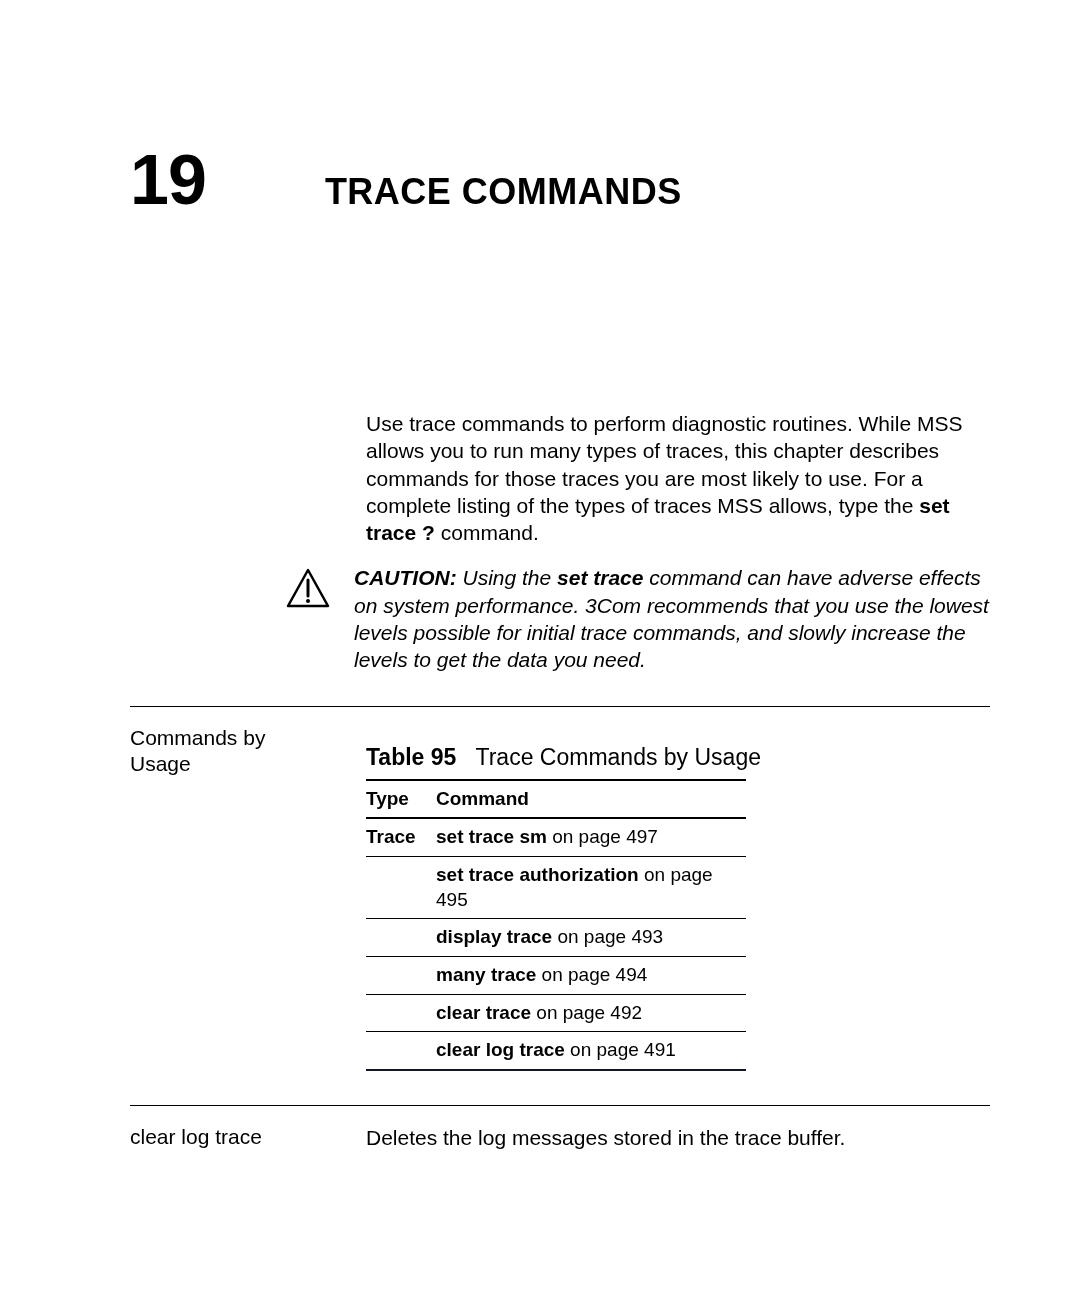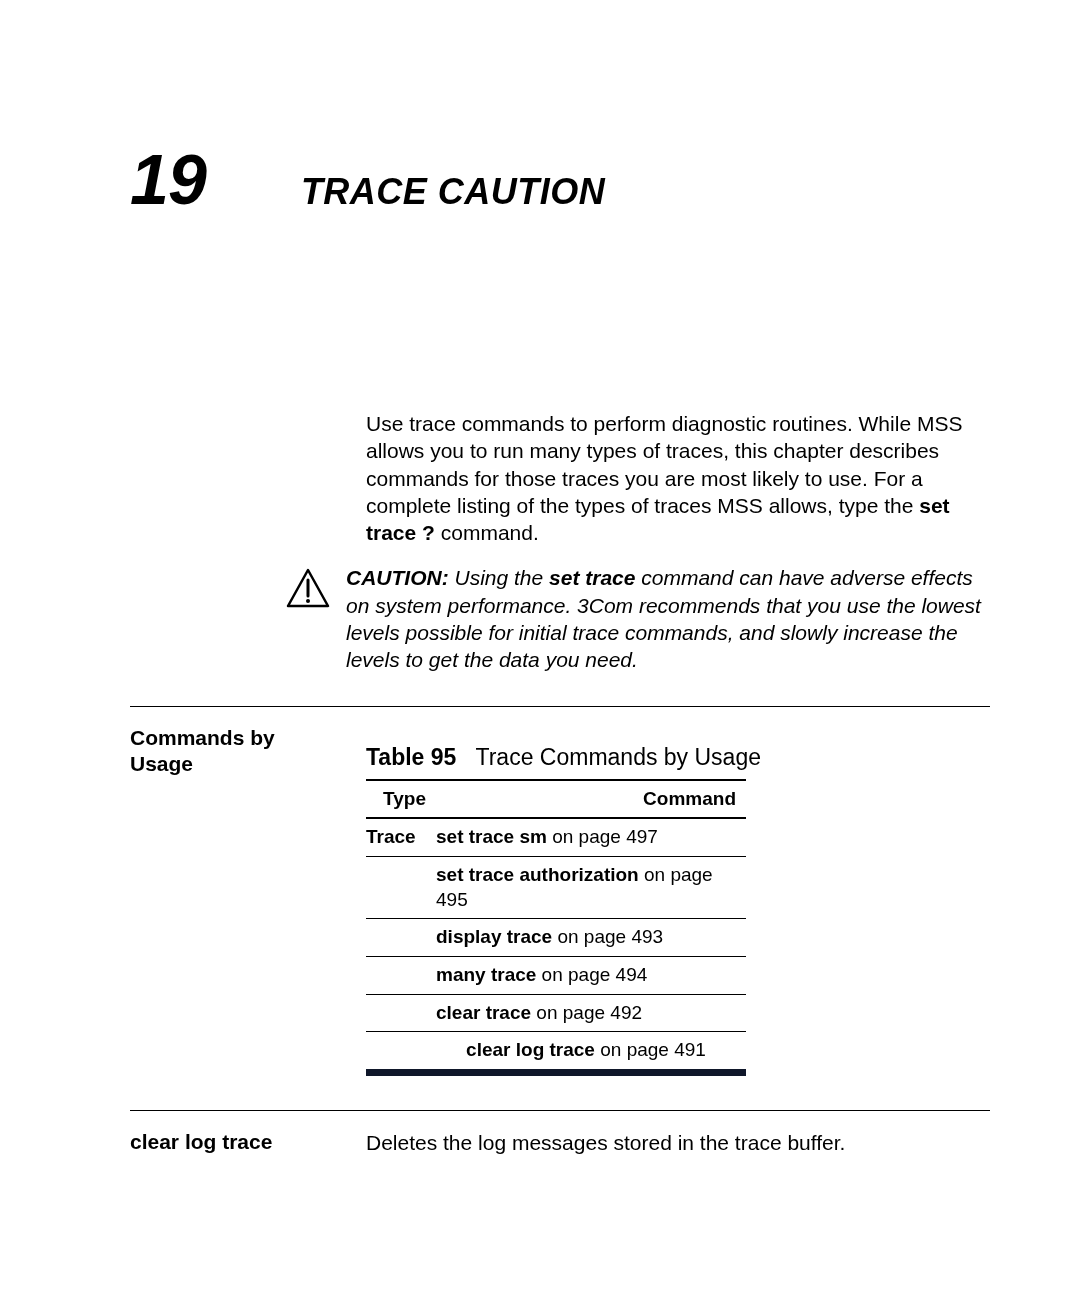--- a/index.html
+++ b/index.html
@@ -15,56 +15,55 @@
     -webkit-font-smoothing: antialiased;
   }
   .page {
     position: relative;
     box-sizing: border-box;
     padding: 140px 90px 0 130px;
   }
   .chapter-head {
     display: flex;
     align-items: baseline;
-    gap: 95px;
+    gap: 119px;
     margin-bottom: 190px;
-    font-style: italic;
   }
   .chapter-number {
     font-size: 70px;
     font-weight: 700;
     letter-spacing: -1px;
   }
   .chapter-title {
     font-size: 36px;
     font-weight: 700;
     font-variant: small-caps;
     letter-spacing: 0.5px;
   }
   .two-col {
     display: grid;
     grid-template-columns: 200px 1fr;
     column-gap: 36px;
   }
   .left-label {
-    font-weight: 700;
+    font-weight: 400;
     font-size: 21px;
     line-height: 1.25;
   }
   .right-body {
     font-size: 21px;
     line-height: 1.3;
   }
   .intro {
     margin-bottom: 18px;
   }
   .caution-row {
     display: grid;
     grid-template-columns: 200px 1fr;
-    column-gap: 16px;
+    column-gap: 24px;
     margin-bottom: 32px;
   }
   .caution-icon-cell {
     display: flex;
     justify-content: flex-end;
     align-items: flex-start;
     padding-top: 4px;
   }
   .caution-text {
     font-size: 21px;
@@ -92,43 +91,43 @@
   }
   .table-caption .tlabel {
     font-weight: 700;
   }
   table.cmdtable {
     border-collapse: collapse;
     width: 380px;
     font-size: 19px;
   }
   table.cmdtable th {
-    text-align: right;
+    text-align: left;
     font-weight: 700;
     padding: 6px 10px 6px 0;
   }
   table.cmdtable td {
     padding: 6px 10px 6px 0;
     vertical-align: top;
   }
   table.cmdtable tr { }
   .tbl-topline { border-top: 2px solid #000; }
   .tbl-thin { border-top: 1px solid #000; }
-  .tbl-bot { border-bottom: 7px solid #0f172a; text-align: center; }
+  .tbl-bot { border-bottom: 2px solid #0f172a; }
   .bold { font-weight: 700; }
   .intro .bold { font-weight: 700; }
 </style>
 </head>
 <body>
 
 <div class="page">
 
   <div class="chapter-head">
     <span class="chapter-number">19</span>
-    <span class="chapter-title">TRACE CAUTION</span>
+    <span class="chapter-title">TRACE COMMANDS</span>
   </div>
 
   <div class="two-col">
     <div></div>
     <div class="right-body intro">
       <span>Use trace commands to perform diagnostic routines. While MSS allows you to run many types of traces, this chapter describes commands for those traces you are most likely to use. For a complete listing of the types of traces MSS allows, type the </span><span class="bold">set trace ?</span><span> command.</span>
     </div>
   </div>
 
   <div class="caution-row">

